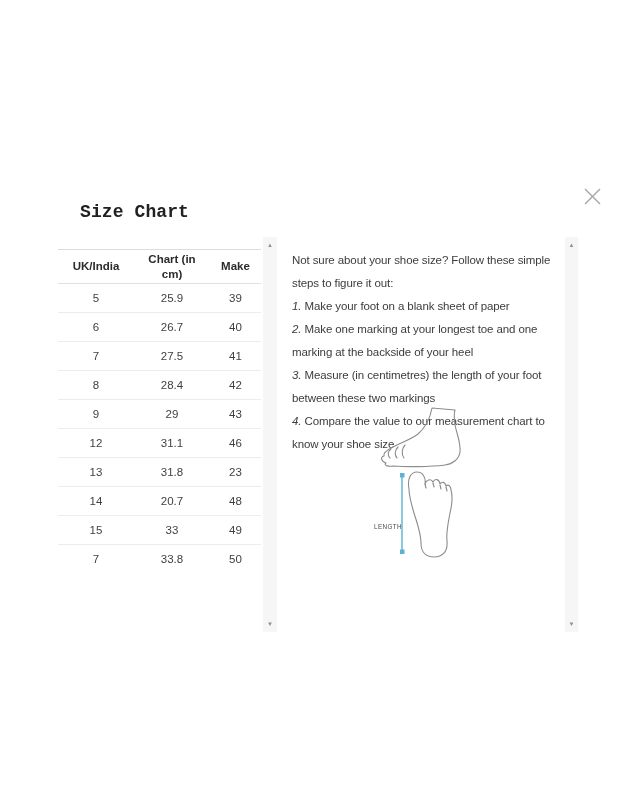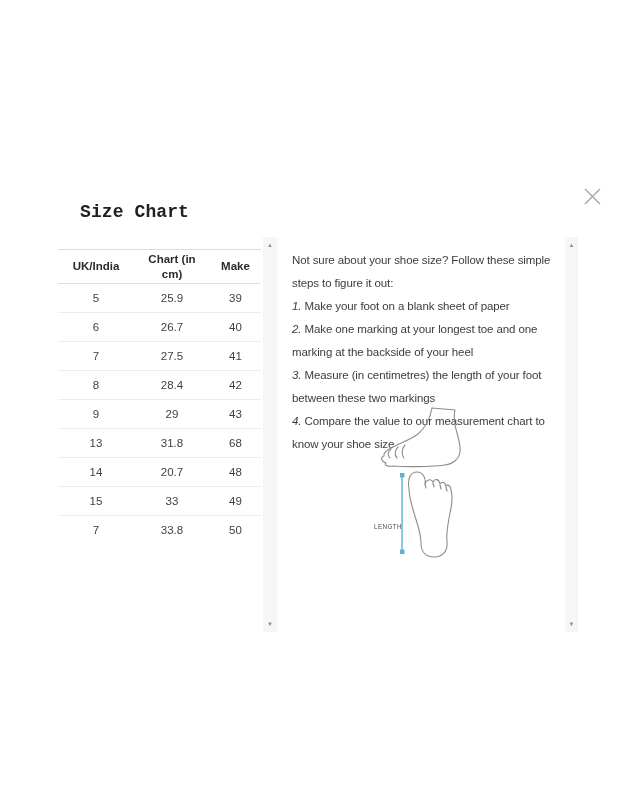--- a/index.html
+++ b/index.html
@@ -84,23 +84,28 @@
           <td>8</td>
           <td>28.4</td>
           <td>42</td>
         </tr>
         <tr>
           <td>9</td>
           <td>29</td>
           <td>43</td>
         </tr>
         <tr>
+          <td>12</td>
+          <td>31.1</td>
+          <td>46</td>
+        </tr>
+        <tr>
           <td>13</td>
           <td>31.8</td>
-          <td>68</td>
+          <td>23</td>
         </tr>
         <tr>
           <td>14</td>
           <td>20.7</td>
           <td>48</td>
         </tr>
         <tr>
           <td>15</td>
           <td>33</td>
           <td>49</td>

